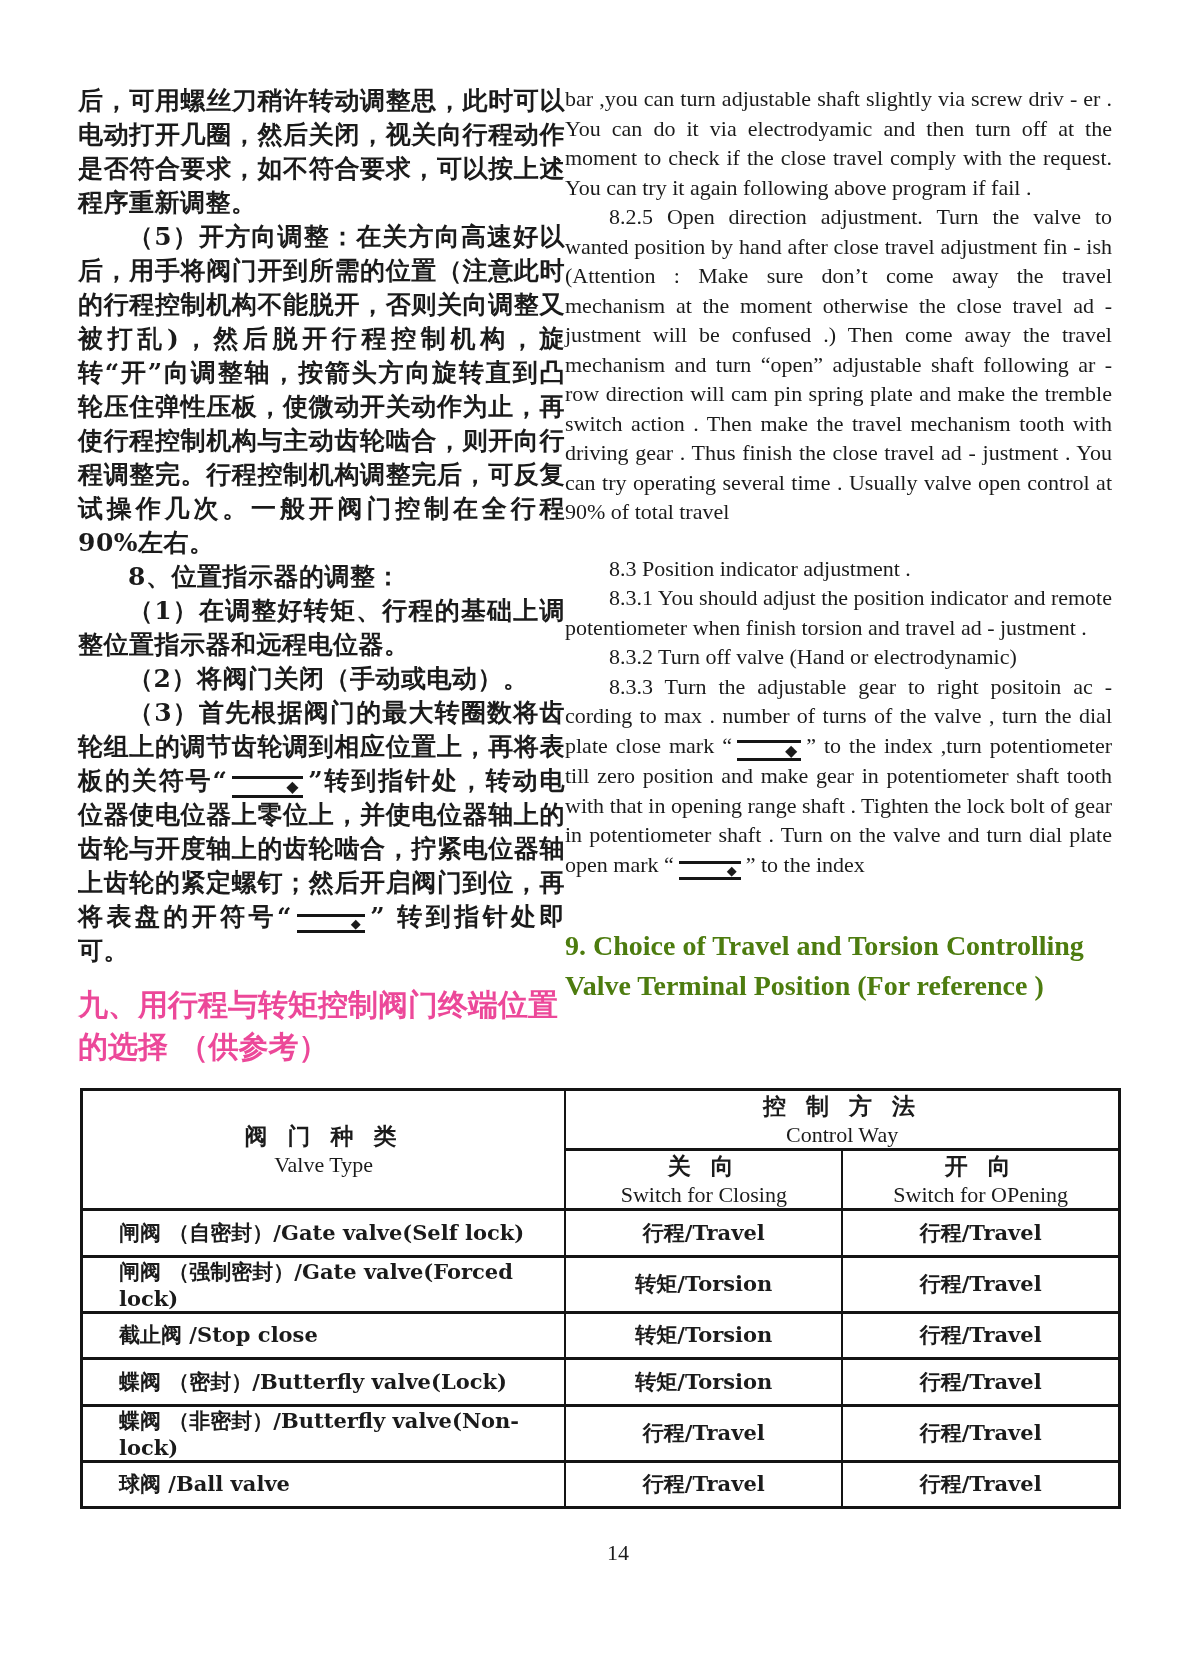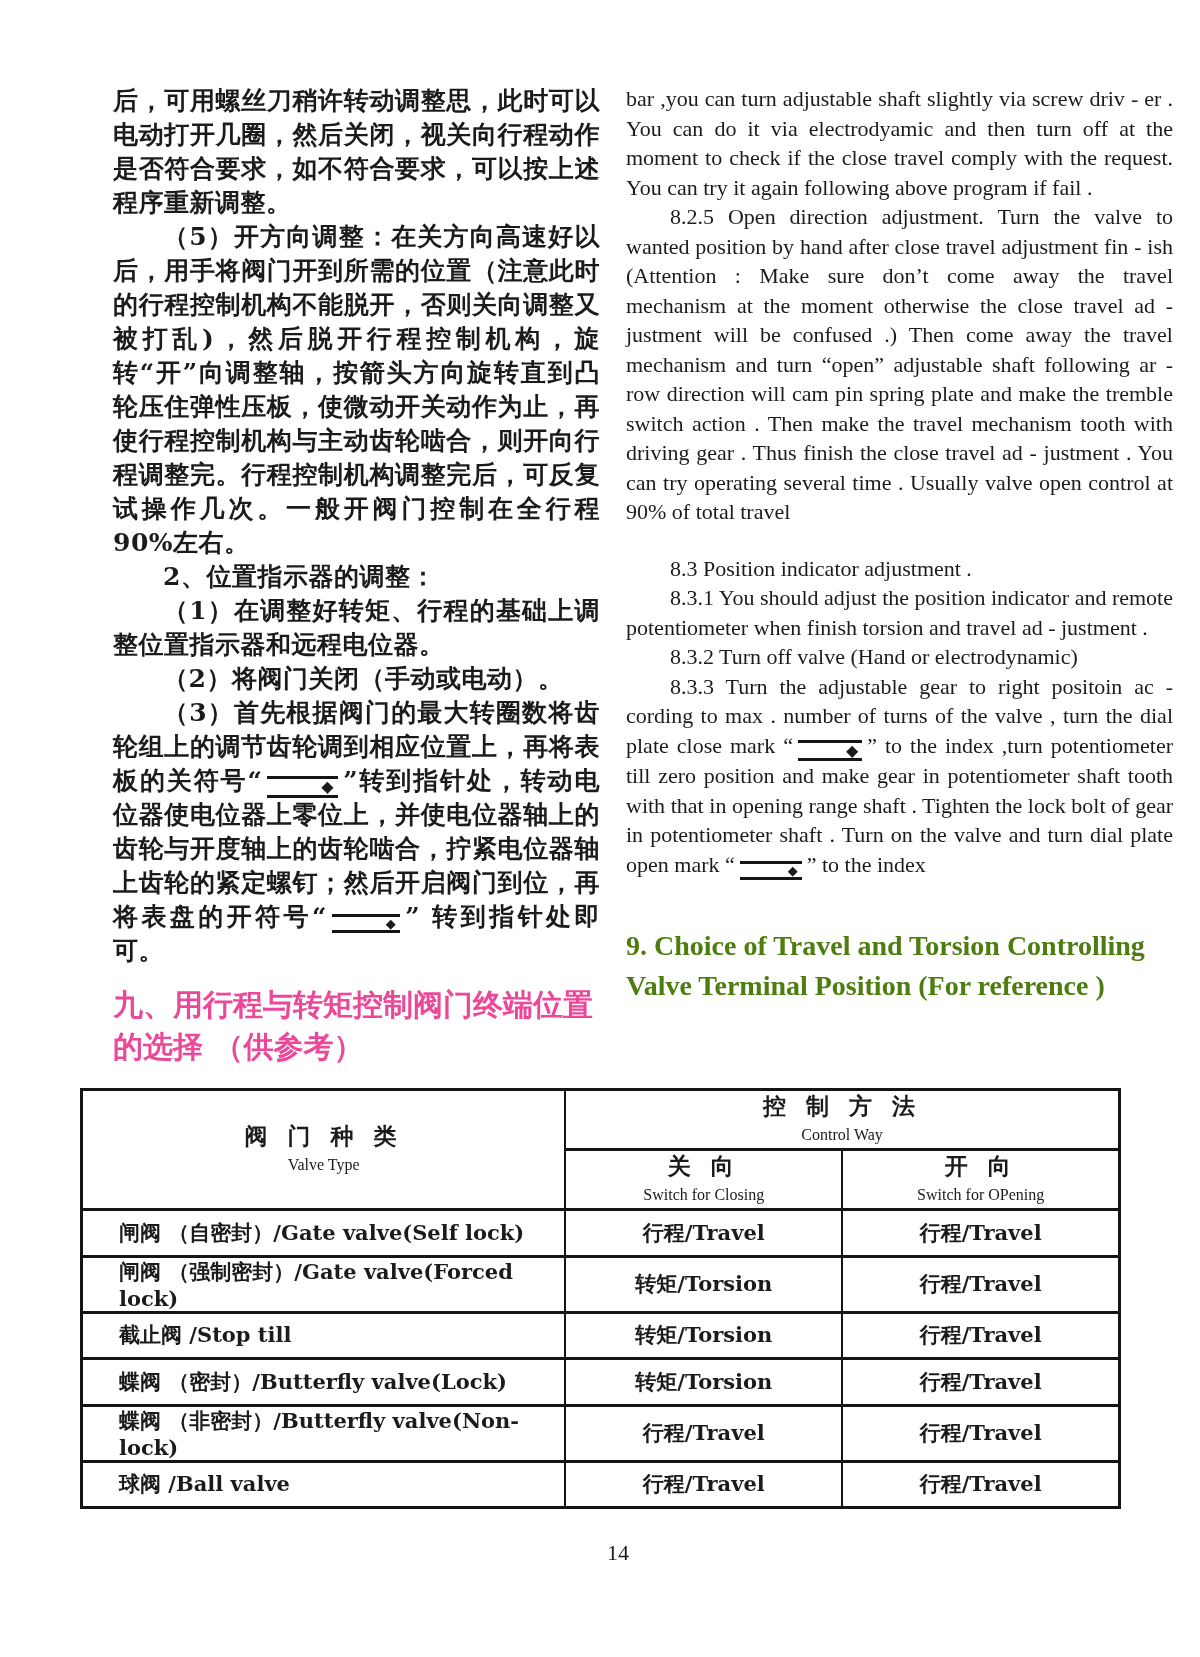--- a/index.html
+++ b/index.html
@@ -7,21 +7,21 @@
     width:1200px;height:1657px;position:relative;
     font-family:"Liberation Serif","DejaVu Serif",serif;
     color:#1b1b1b;
     -webkit-font-smoothing:antialiased;
   }
   .page{
     position:absolute;inset:0;
     padding:84px 78px 0 78px;
     box-sizing:border-box;
   }
-  .columns{display:flex;gap:26px;align-items:flex-start;margin-left:35px;}
+  .columns{display:flex;gap:0;align-items:flex-start;}
   .col-left{width:487px;flex:0 0 487px;}
   .col-right{width:547px;flex:0 0 547px;}
 
   
   .zh p{
     margin:0;
     font-family:"DejaVu Serif","Liberation Serif",serif;
     font-weight:700;
     font-size:25px;
     line-height:34px;
@@ -86,21 +86,21 @@
     vertical-align:middle;
   }
   table.valve{border:3px solid #141414;}
   col.c1{width:46.6%;}
   col.c2{width:26.7%;}
   col.c3{width:26.7%;}
   .hd-zh{
     font-family:"DejaVu Serif","Liberation Serif",serif;
     font-weight:700;font-size:23px;line-height:30px;letter-spacing:6px;
   }
-  .hd-en{font-size:16px;line-height:27px;}
+  .hd-en{font-size:22px;line-height:27px;}
   td.rowhead{height:88px;}
   td.ctrl{height:44px;}
   td.sub{height:43px;}
   tr.data td{height:43.5px;font-size:21px;}
   tr.data td.vt{
     text-align:left;padding-left:36px;
     font-family:"DejaVu Serif","Liberation Serif",serif;
     font-weight:600;
   }
   tr.data td.cw{font-weight:600;font-family:"DejaVu Serif","Liberation Serif",serif;}
@@ -117,21 +117,21 @@
 </head>
 <body>
 
 <div class="page">
 
   <div class="columns">
 
     <div class="col-left zh">
       <p>后，可用螺丝刀稍许转动调整思，此时可以电动打开几圈，然后关闭，视关向行程动作是否符合要求，如不符合要求，可以按上述程序重新调整。</p>
       <p class="indent">（5）开方向调整：在关方向高速好以后，用手将阀门开到所需的位置（注意此时的行程控制机构不能脱开，否则关向调整又被打乱)，然后脱开行程控制机构，旋转“开”向调整轴，按箭头方向旋转直到凸轮压住弹性压板，使微动开关动作为止，再使行程控制机构与主动齿轮啮合，则开向行程调整完。行程控制机构调整完后，可反复试操作几次。一般开阀门控制在全行程90%左右。</p>
-      <p class="indent">2、位置指示器的调整：</p>
+      <p class="indent">8、位置指示器的调整：</p>
       <p class="indent">（1）在调整好转矩、行程的基础上调整位置指示器和远程电位器。</p>
       <p class="indent">（2）将阀门关闭（手动或电动）。</p>
       <p class="indent"><span>（3）首先根据阀门的最大转圈数将齿轮组上的调节齿轮调到相应位置上，再将表板的关符号“</span><span class="dial-mark close">◆</span><span>”转到指针处，转动电位器使电位器上零位上，并使电位器轴上的齿轮与开度轴上的齿轮啮合，拧紧电位器轴上齿轮的紧定螺钉；然后开启阀门到位，再将表盘的开符号“</span><span class="dial-mark open">◆</span><span>” 转到指针处即可。</span></p>
       <h2 class="head-zh">九、用行程与转矩控制阀门终端位置的选择 （供参考）</h2>
     </div>
 
     <div class="col-right en">
       <p>bar ,you can turn adjustable shaft slightly via screw driv - er . You can do it via electrodyamic and then turn off at the moment to check if the close travel comply with the request. You can try it again following above program if fail .</p>
       <p class="indent">8.2.5 Open direction adjustment. Turn the valve to wanted position by hand after close travel adjustment fin - ish (Attention : Make sure don’t come away the travel mechanism at the moment otherwise the close travel ad - justment will be confused .) Then come away the travel mechanism and turn “open” adjustable shaft following ar - row direction will cam pin spring plate and make the tremble switch action . Then make the travel mechanism tooth with driving gear . Thus finish the close travel ad - justment . You can try operating several time . Usually valve open control at 90% of total travel</p>
       <p class="indent gap-top">8.3 Position indicator adjustment .</p>
@@ -173,21 +173,21 @@
         <td class="vt">闸阀 （自密封）/Gate valve(Self lock)</td>
         <td class="cw">行程/Travel</td>
         <td class="cw">行程/Travel</td>
       </tr>
       <tr class="data">
         <td class="vt">闸阀 （强制密封）/Gate valve(Forced lock)</td>
         <td class="cw">转矩/Torsion</td>
         <td class="cw">行程/Travel</td>
       </tr>
       <tr class="data">
-        <td class="vt">截止阀 /Stop till</td>
+        <td class="vt">截止阀 /Stop close</td>
         <td class="cw">转矩/Torsion</td>
         <td class="cw">行程/Travel</td>
       </tr>
       <tr class="data">
         <td class="vt">蝶阀 （密封）/Butterfly valve(Lock)</td>
         <td class="cw">转矩/Torsion</td>
         <td class="cw">行程/Travel</td>
       </tr>
       <tr class="data">
         <td class="vt">蝶阀 （非密封）/Butterfly valve(Non-lock)</td>

